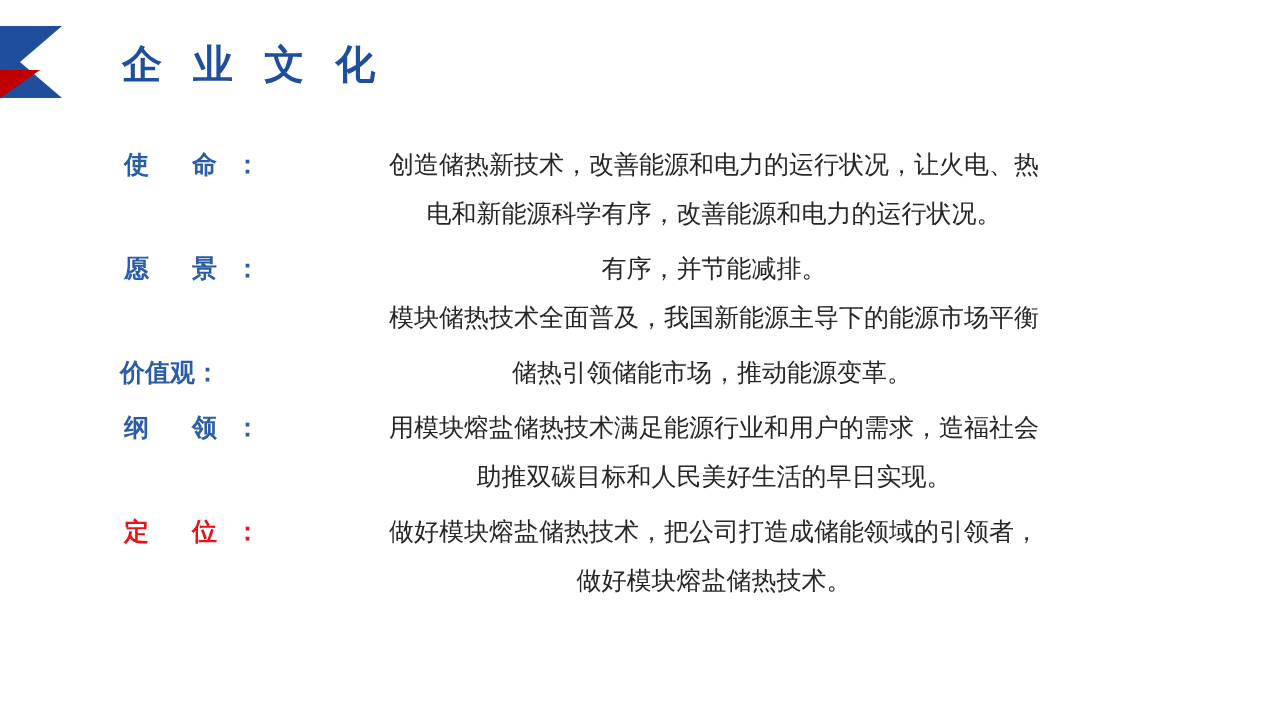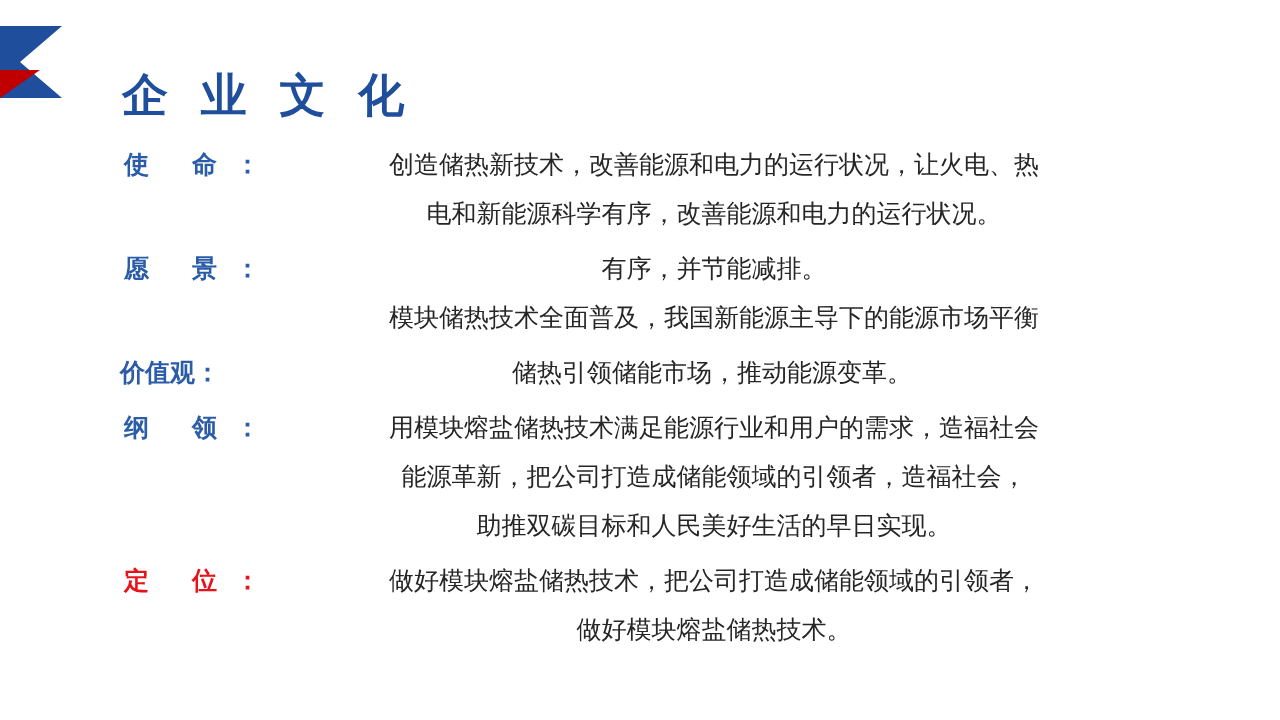--- a/index.html
+++ b/index.html
@@ -29,27 +29,26 @@
     height: 72px;
   }
   .corner-mark svg {
     display: block;
   }
 
   .title {
     position: absolute;
     left: 122px;
     top: 40px;
-    font-size: 46px;
+    font-size: 40px;
     font-weight: bold;
     color: #1f4e9c;
     letter-spacing: 10px;
     line-height: 1.2;
     white-space: nowrap;
-    margin-top: 28px;
   }
 
   .content {
     position: absolute;
     left: 120px;
     top: 140px;
     width: 1060px;
   }
 
   .row {
@@ -125,21 +124,20 @@
       <div class="row-label wide">价值观：</div>
       <div class="row-text">
         <span class="line">储热引领储能市场，推动能源变革。</span>
       </div>
     </div>
 
     <div class="row">
       <div class="row-label spaced">纲  领：</div>
       <div class="row-text">
         <span class="line">用模块熔盐储热技术满足能源行业和用户的需求，造福社会</span>
-        <span class="line">能源革新，把公司打造成储能领域的引领者，造福社会，</span>
         <span class="line">助推双碳目标和人民美好生活的早日实现。</span>
       </div>
     </div>
 
     <div class="row">
       <div class="row-label spaced red">定  位：</div>
       <div class="row-text">
         <span class="line">做好模块熔盐储热技术，把公司打造成储能领域的引领者，</span>
         <span class="line">做好模块熔盐储热技术。</span>
       </div>

